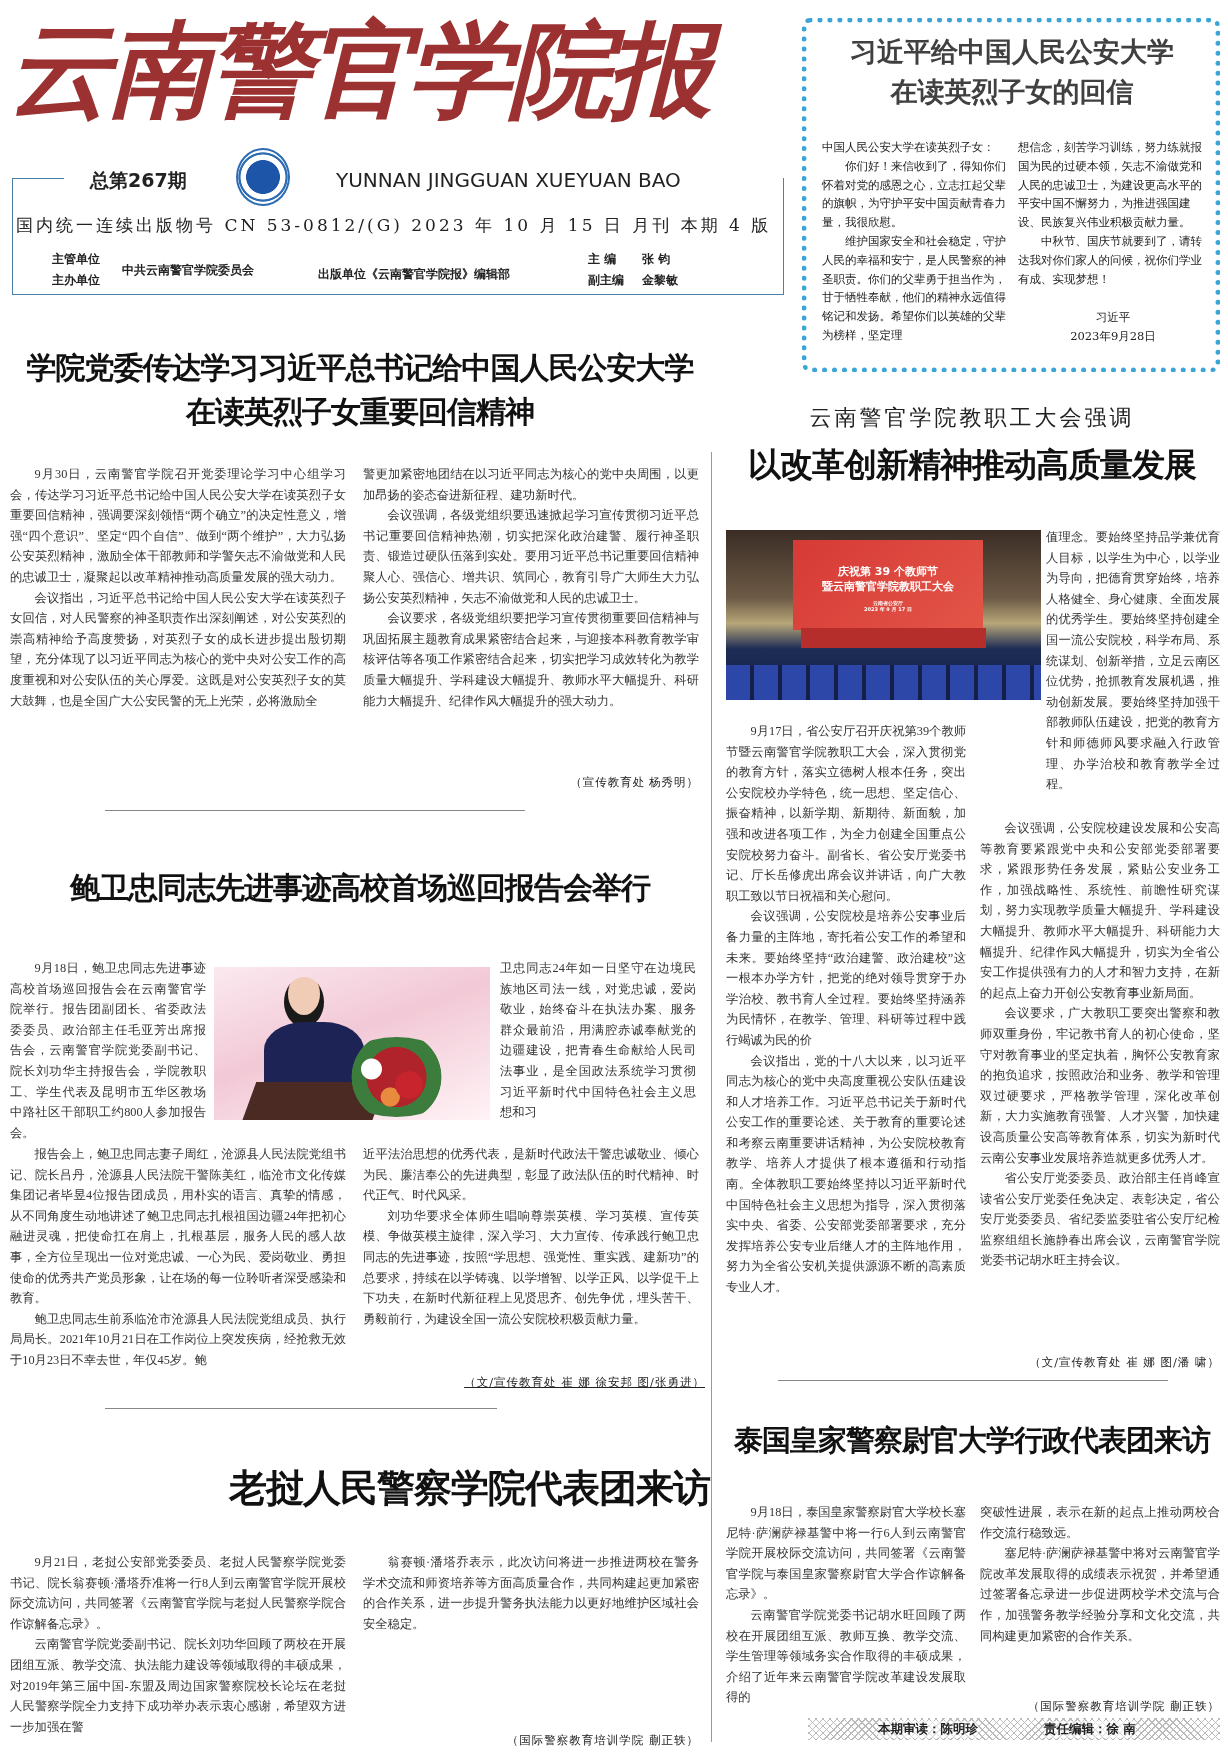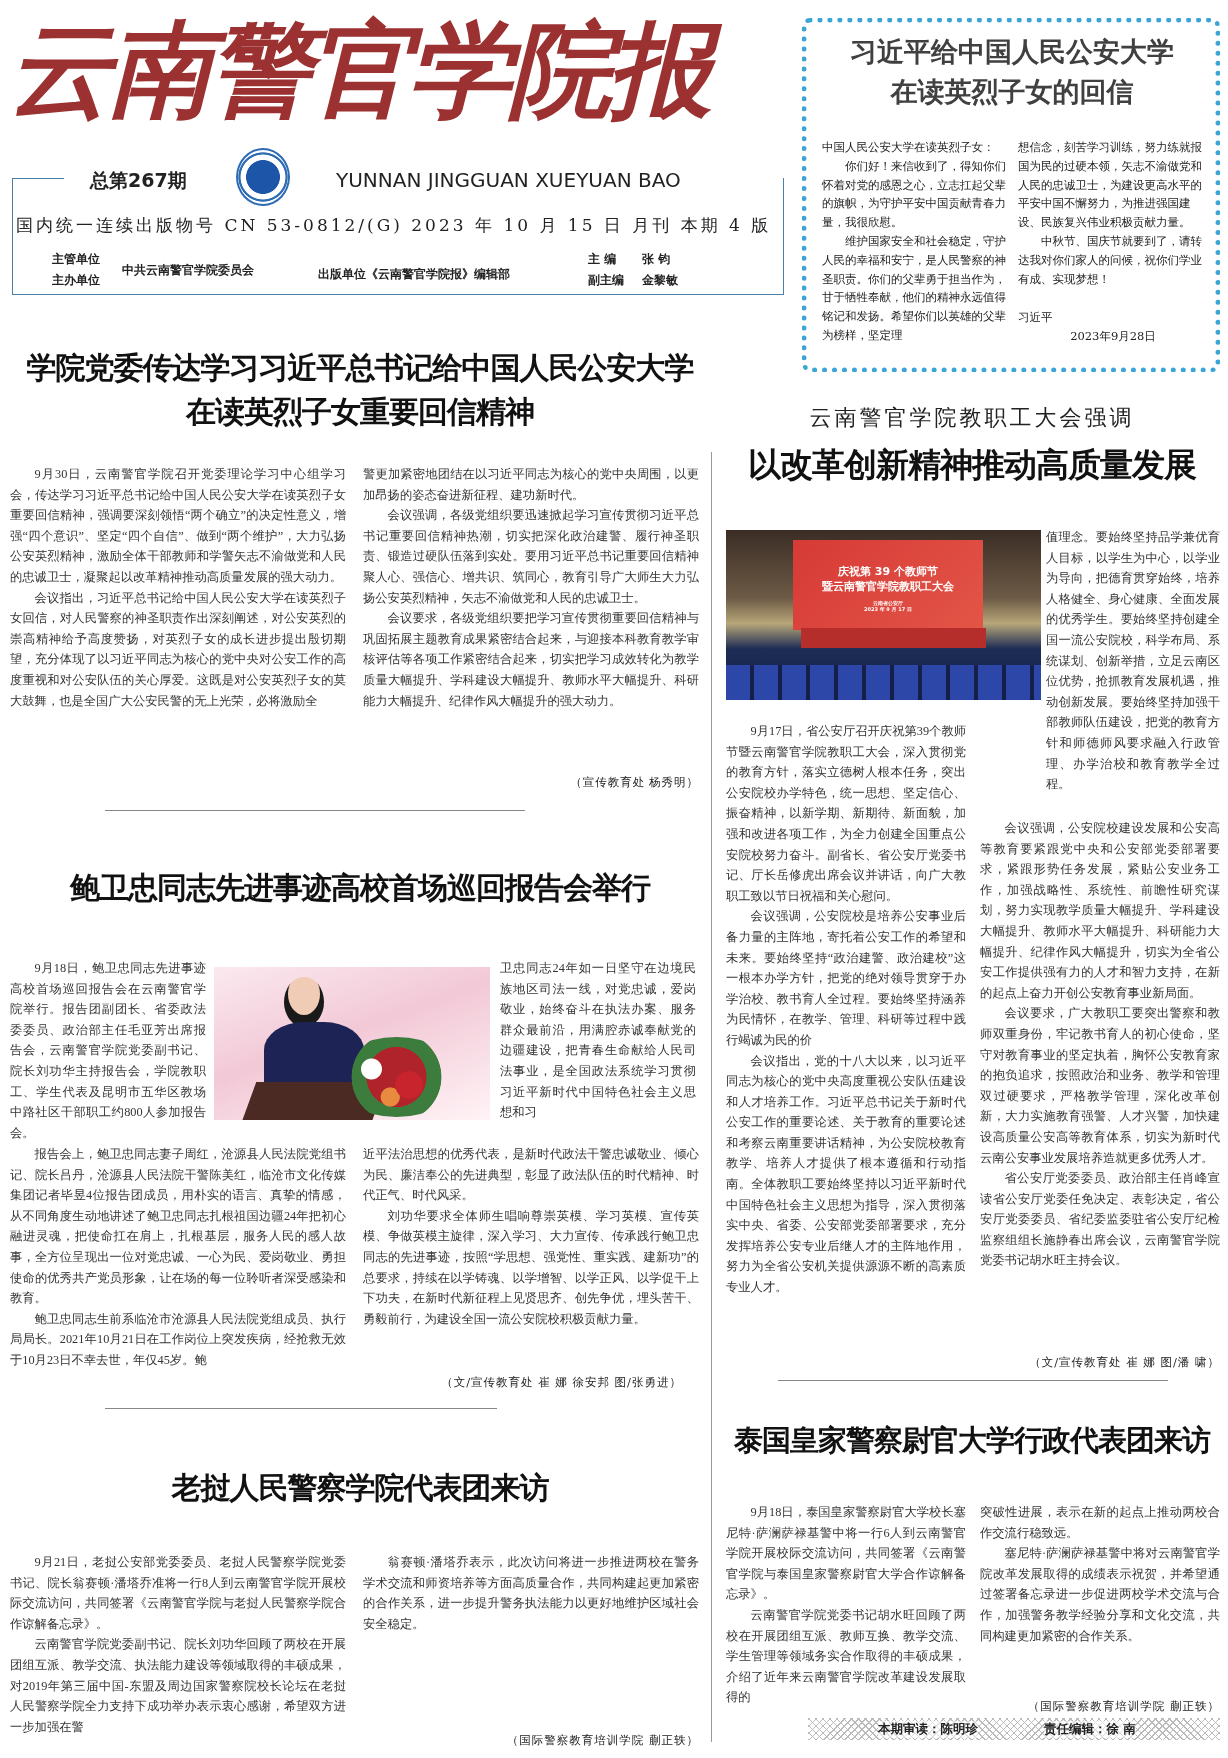--- a/index.html
+++ b/index.html
@@ -62,21 +62,21 @@
   <div>在读英烈子女的回信</div>
 </div>
 <div class="abs letter-col" style="left:822px;top:138px;width:188px;">
   <p>中国人民公安大学在读英烈子女：</p>
   <p class="ind">你们好！来信收到了，得知你们怀着对党的感恩之心，立志扛起父辈的旗帜，为守护平安中国贡献青春力量，我很欣慰。</p>
   <p class="ind">维护国家安全和社会稳定，守护人民的幸福和安宁，是人民警察的神圣职责。你们的父辈勇于担当作为，甘于牺牲奉献，他们的精神永远值得铭记和发扬。希望你们以英雄的父辈为榜样，坚定理</p>
 </div>
 <div class="abs letter-col" style="left:1018px;top:138px;width:190px;">
   <p>想信念，刻苦学习训练，努力练就报国为民的过硬本领，矢志不渝做党和人民的忠诚卫士，为建设更高水平的平安中国不懈努力，为推进强国建设、民族复兴伟业积极贡献力量。</p>
   <p class="ind">中秋节、国庆节就要到了，请转达我对你们家人的问候，祝你们学业有成、实现梦想！</p>
-  <p style="margin-top:20px;">习近平</p>
+  <p style="text-align:center;margin-top:20px;">习近平</p>
   <p style="text-align:center;">2023年9月28日</p>
 </div>
 
 <div class="abs hl" style="left:10px;top:346px;width:700px;font-size:30px;line-height:44px;">
   <div>学院党委传达学习习近平总书记给中国人民公安大学</div>
   <div>在读英烈子女重要回信精神</div>
 </div>
 <div class="abs body" style="left:10px;top:464px;width:336px;">
   <p>9月30日，云南警官学院召开党委理论学习中心组学习会，传达学习习近平总书记给中国人民公安大学在读英烈子女重要回信精神，强调要深刻领悟“两个确立”的决定性意义，增强“四个意识”、坚定“四个自信”、做到“两个维护”，大力弘扬公安英烈精神，激励全体干部教师和学警矢志不渝做党和人民的忠诚卫士，凝聚起以改革精神推动高质量发展的强大动力。</p>
   <p>会议指出，习近平总书记给中国人民公安大学在读英烈子女回信，对人民警察的神圣职责作出深刻阐述，对公安英烈的崇高精神给予高度赞扬，对英烈子女的成长进步提出殷切期望，充分体现了以习近平同志为核心的党中央对公安工作的高度重视和对公安队伍的关心厚爱。这既是对公安英烈子女的莫大鼓舞，也是全国广大公安民警的无上光荣，必将激励全</p>
@@ -134,24 +134,24 @@
   <p style="text-indent:0">卫忠同志24年如一日坚守在边境民族地区司法一线，对党忠诚，爱岗敬业，始终奋斗在执法办案、服务群众最前沿，用满腔赤诚奉献党的边疆建设，把青春生命献给人民司法事业，是全国政法系统学习贯彻习近平新时代中国特色社会主义思想和习</p>
 </div>
 <div class="abs body" style="left:10px;top:1144px;width:336px;">
   <p>报告会上，鲍卫忠同志妻子周红，沧源县人民法院党组书记、院长吕丹，沧源县人民法院干警陈美红，临沧市文化传媒集团记者毕昱4位报告团成员，用朴实的语言、真挚的情感，从不同角度生动地讲述了鲍卫忠同志扎根祖国边疆24年把初心融进灵魂，把使命扛在肩上，扎根基层，服务人民的感人故事，全方位呈现出一位对党忠诚、一心为民、爱岗敬业、勇担使命的优秀共产党员形象，让在场的每一位聆听者深受感染和教育。</p>
   <p>鲍卫忠同志生前系临沧市沧源县人民法院党组成员、执行局局长。2021年10月21日在工作岗位上突发疾病，经抢救无效于10月23日不幸去世，年仅45岁。鲍</p>
 </div>
 <div class="abs body" style="left:363px;top:1144px;width:336px;">
   <p style="text-indent:0">近平法治思想的优秀代表，是新时代政法干警忠诚敬业、倾心为民、廉洁奉公的先进典型，彰显了政法队伍的时代精神、时代正气、时代风采。</p>
   <p>刘功华要求全体师生唱响尊崇英模、学习英模、宣传英模、争做英模主旋律，深入学习、大力宣传、传承践行鲍卫忠同志的先进事迹，按照“学思想、强党性、重实践、建新功”的总要求，持续在以学铸魂、以学增智、以学正风、以学促干上下功夫，在新时代新征程上见贤思齐、创先争优，埋头苦干、勇毅前行，为建设全国一流公安院校积极贡献力量。</p>
 </div>
-<div class="abs byline" style="left:346px;top:1375px;width:336px;">（文/宣传教育处  崔  娜  徐安邦  图/张勇进）</div>
+<div class="abs byline" style="left:369px;top:1375px;width:336px;text-decoration:underline;">（文/宣传教育处  崔  娜  徐安邦  图/张勇进）</div>
 <div class="abs rule" style="left:105px;top:1408px;width:392px;"></div>
 
-<div class="abs hl" style="left:10px;top:1466px;width:700px;font-size:30px;line-height:44px;">老挝人民警察学院代表团来访</div>
+<div class="abs hl" style="left:10px;top:1466px;width:700px;font-size:38px;line-height:44px;text-align:right;">老挝人民警察学院代表团来访</div>
 <div class="abs body" style="left:10px;top:1552px;width:336px;">
   <p>9月21日，老挝公安部党委委员、老挝人民警察学院党委书记、院长翁赛顿·潘塔乔准将一行8人到云南警官学院开展校际交流访问，共同签署《云南警官学院与老挝人民警察学院合作谅解备忘录》。</p>
   <p>云南警官学院党委副书记、院长刘功华回顾了两校在开展团组互派、教学交流、执法能力建设等领域取得的丰硕成果，对2019年第三届中国-东盟及周边国家警察院校长论坛在老挝人民警察学院全力支持下成功举办表示衷心感谢，希望双方进一步加强在警</p>
 </div>
 <div class="abs body" style="left:363px;top:1552px;width:336px;">
   <p>翁赛顿·潘塔乔表示，此次访问将进一步推进两校在警务学术交流和师资培养等方面高质量合作，共同构建起更加紧密的合作关系，进一步提升警务执法能力以更好地维护区域社会安全稳定。</p>
 </div>
 <div class="abs byline" style="left:363px;top:1733px;width:336px;">（国际警察教育培训学院  蒯正轶）</div>
 
 <div class="abs hl" style="left:716px;top:1418px;width:512px;font-size:29px;line-height:44px;">泰国皇家警察尉官大学行政代表团来访</div>

